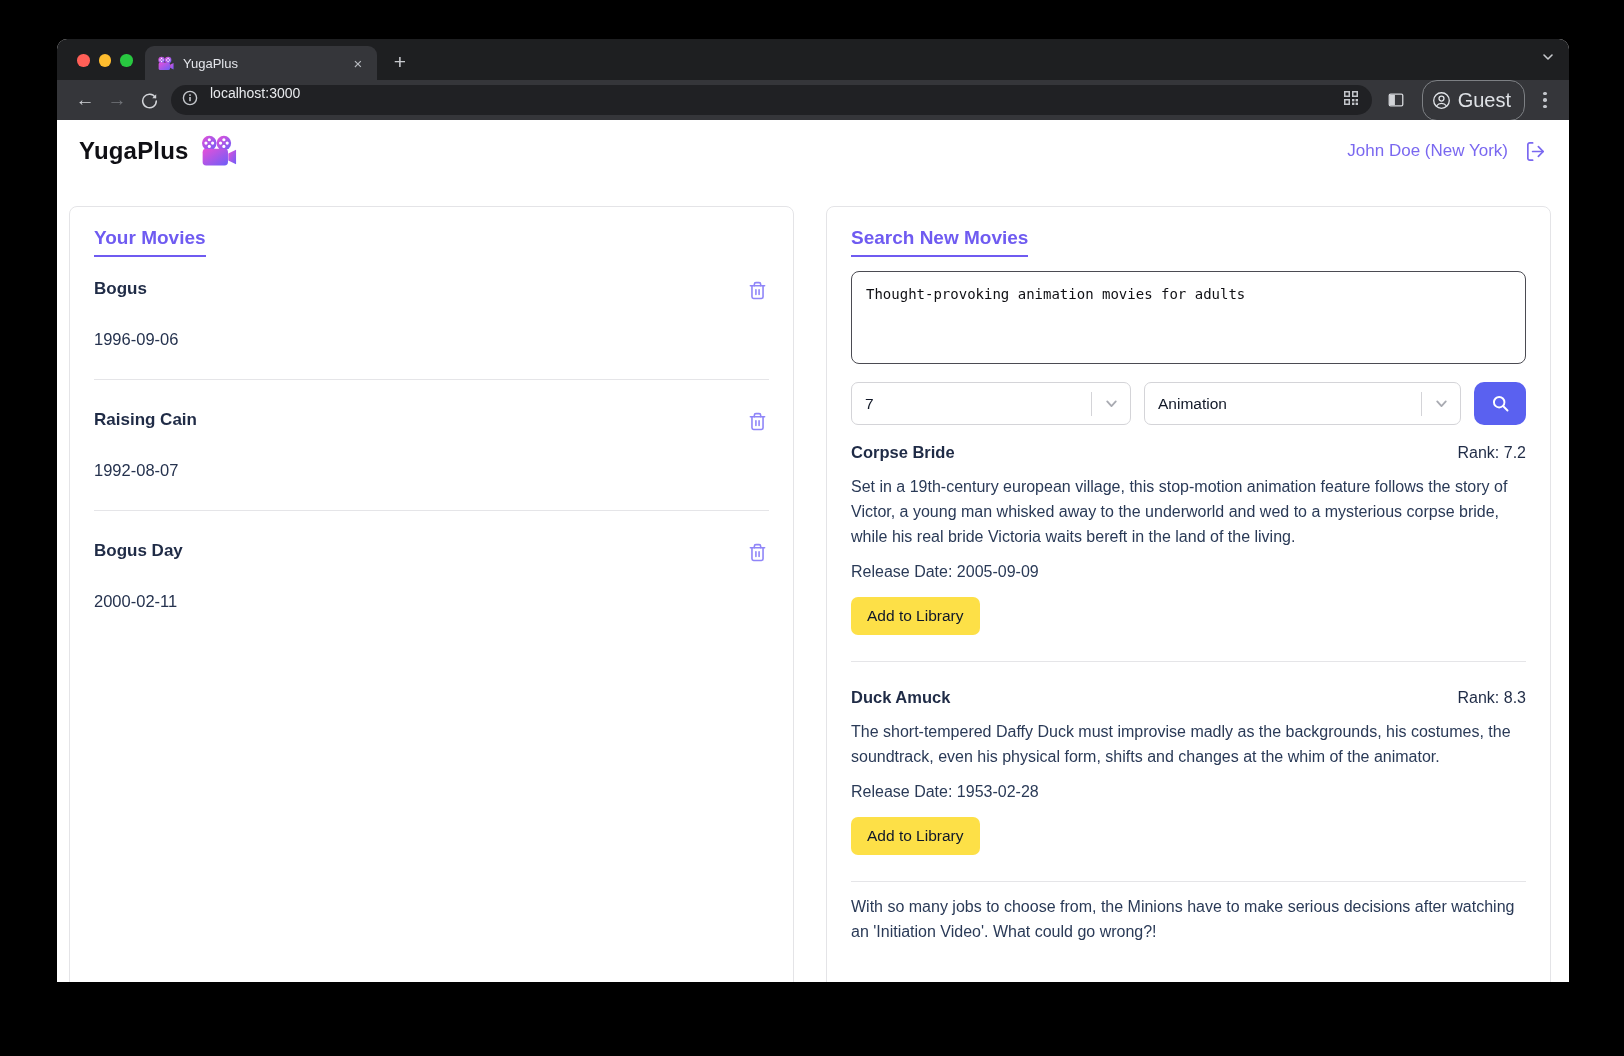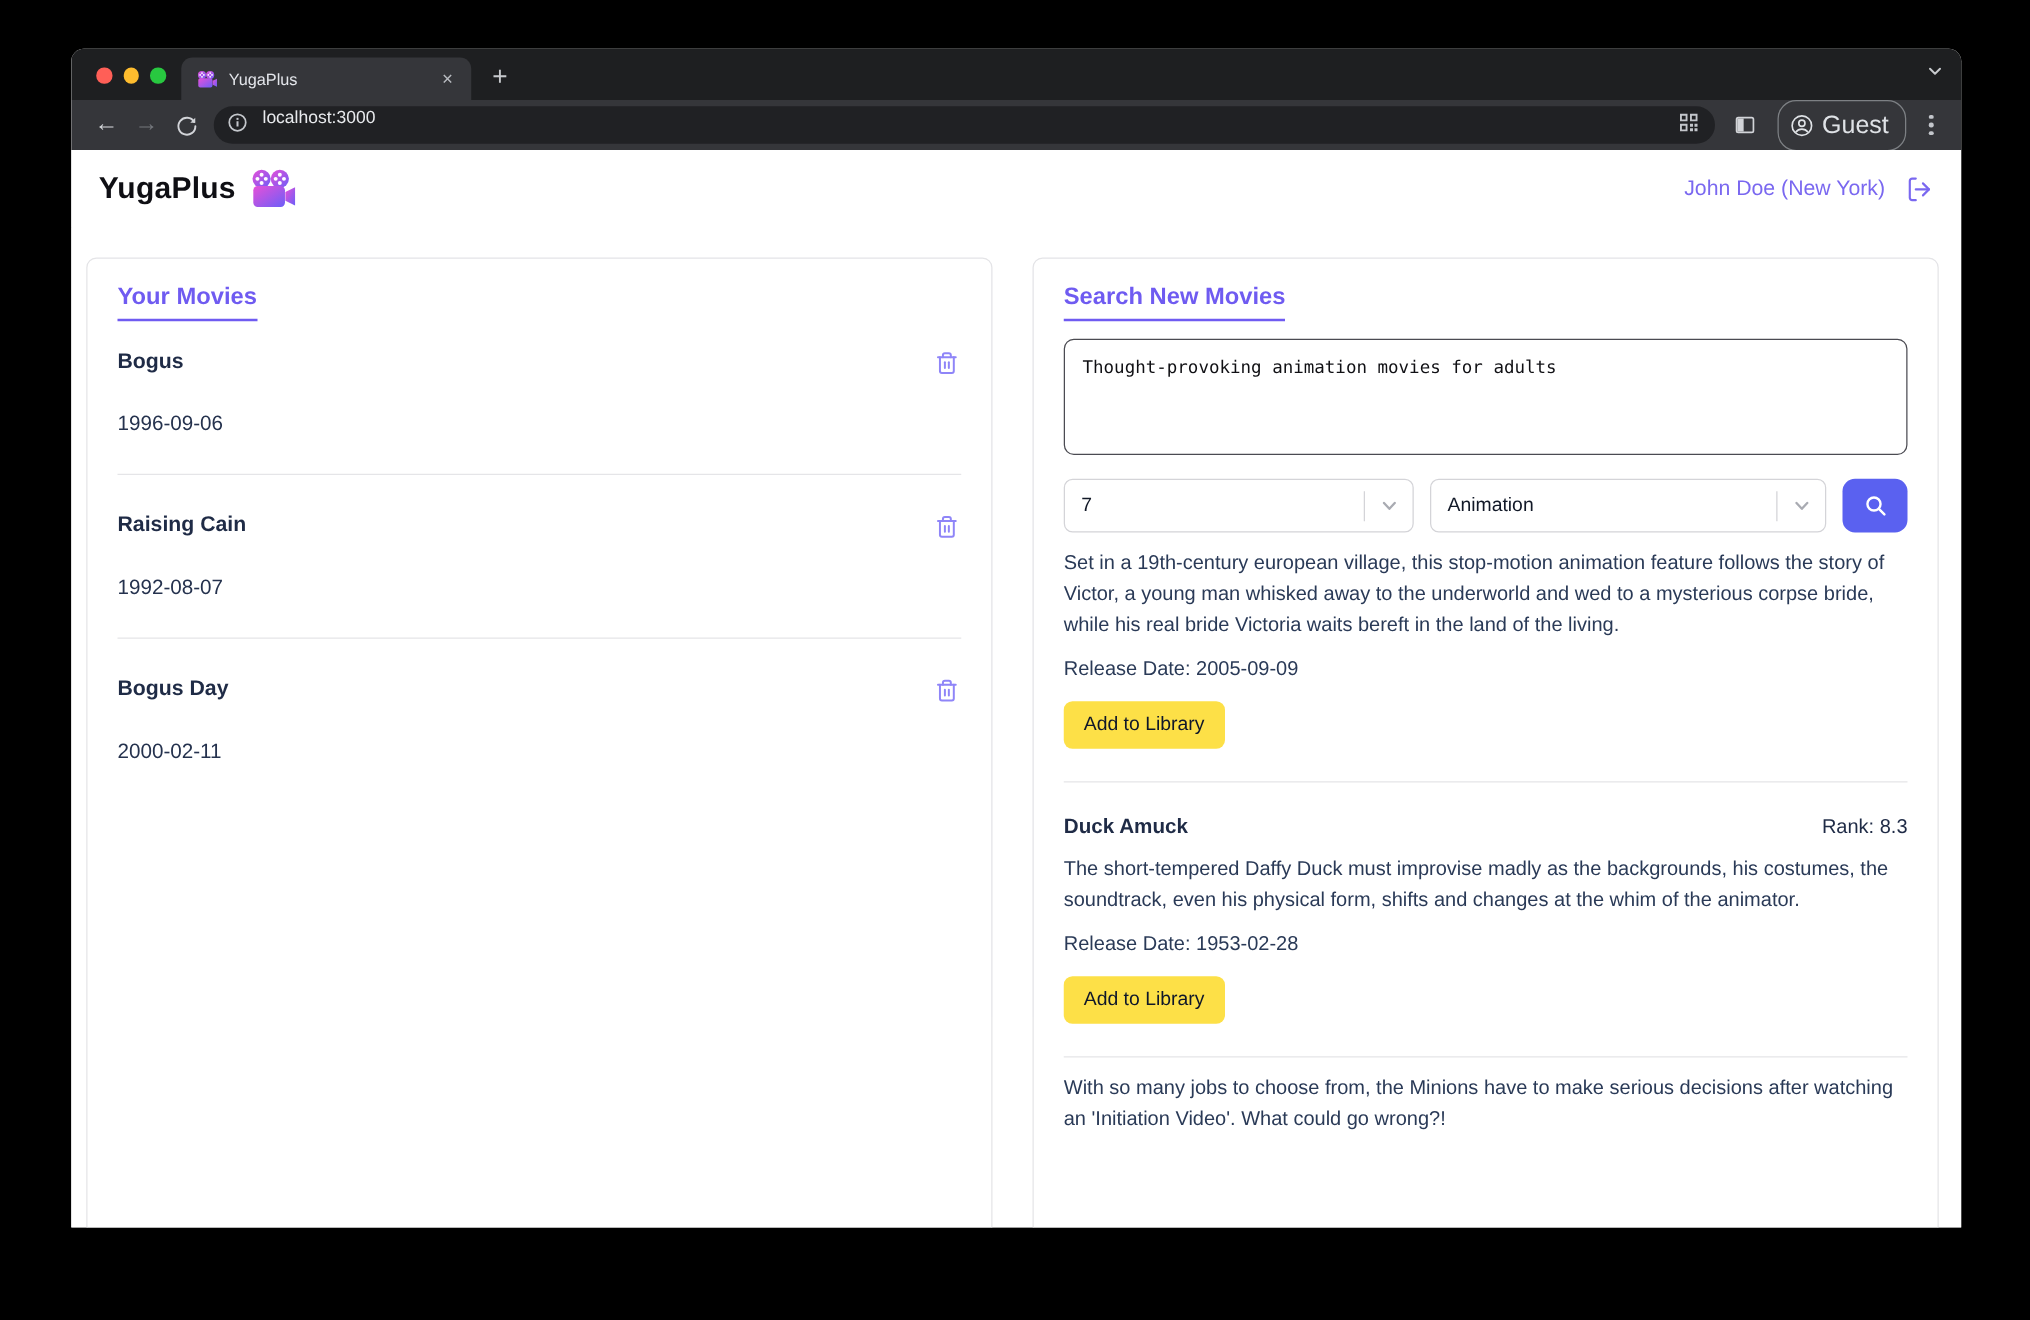--- a/index.html
+++ b/index.html
@@ -308,20 +308,24 @@
           <span>
             <svg width="21" height="21" viewBox="0 0 24 24" fill="none" stroke="#fff" stroke-width="2.2" stroke-linecap="round">
                 <circle cx="10.5" cy="10.5" r="6"></circle>
                 <line x1="15.2" y1="15.2" x2="20" y2="20"></line>
               </svg>
           </span>
         </button>
       </div>
 
       
+      <div class="result-head first">
+        <span class="result-title">Corpse Bride</span>
+        <span class="result-rank">Rank: 7.2</span>
+      </div>
       <div class="result-desc">Set in a 19th-century european village, this stop-motion animation feature follows the story of Victor, a young man whisked away to the underworld and wed to a mysterious corpse bride, while his real bride Victoria waits bereft in the land of the living.</div>
       <div class="release-date">Release Date: 2005-09-09</div>
       <button class="add-btn">Add to Library</button>
       <hr class="result-divider">
 
       
       <div class="result-head">
         <span class="result-title">Duck Amuck</span>
         <span class="result-rank">Rank: 8.3</span>
       </div>

